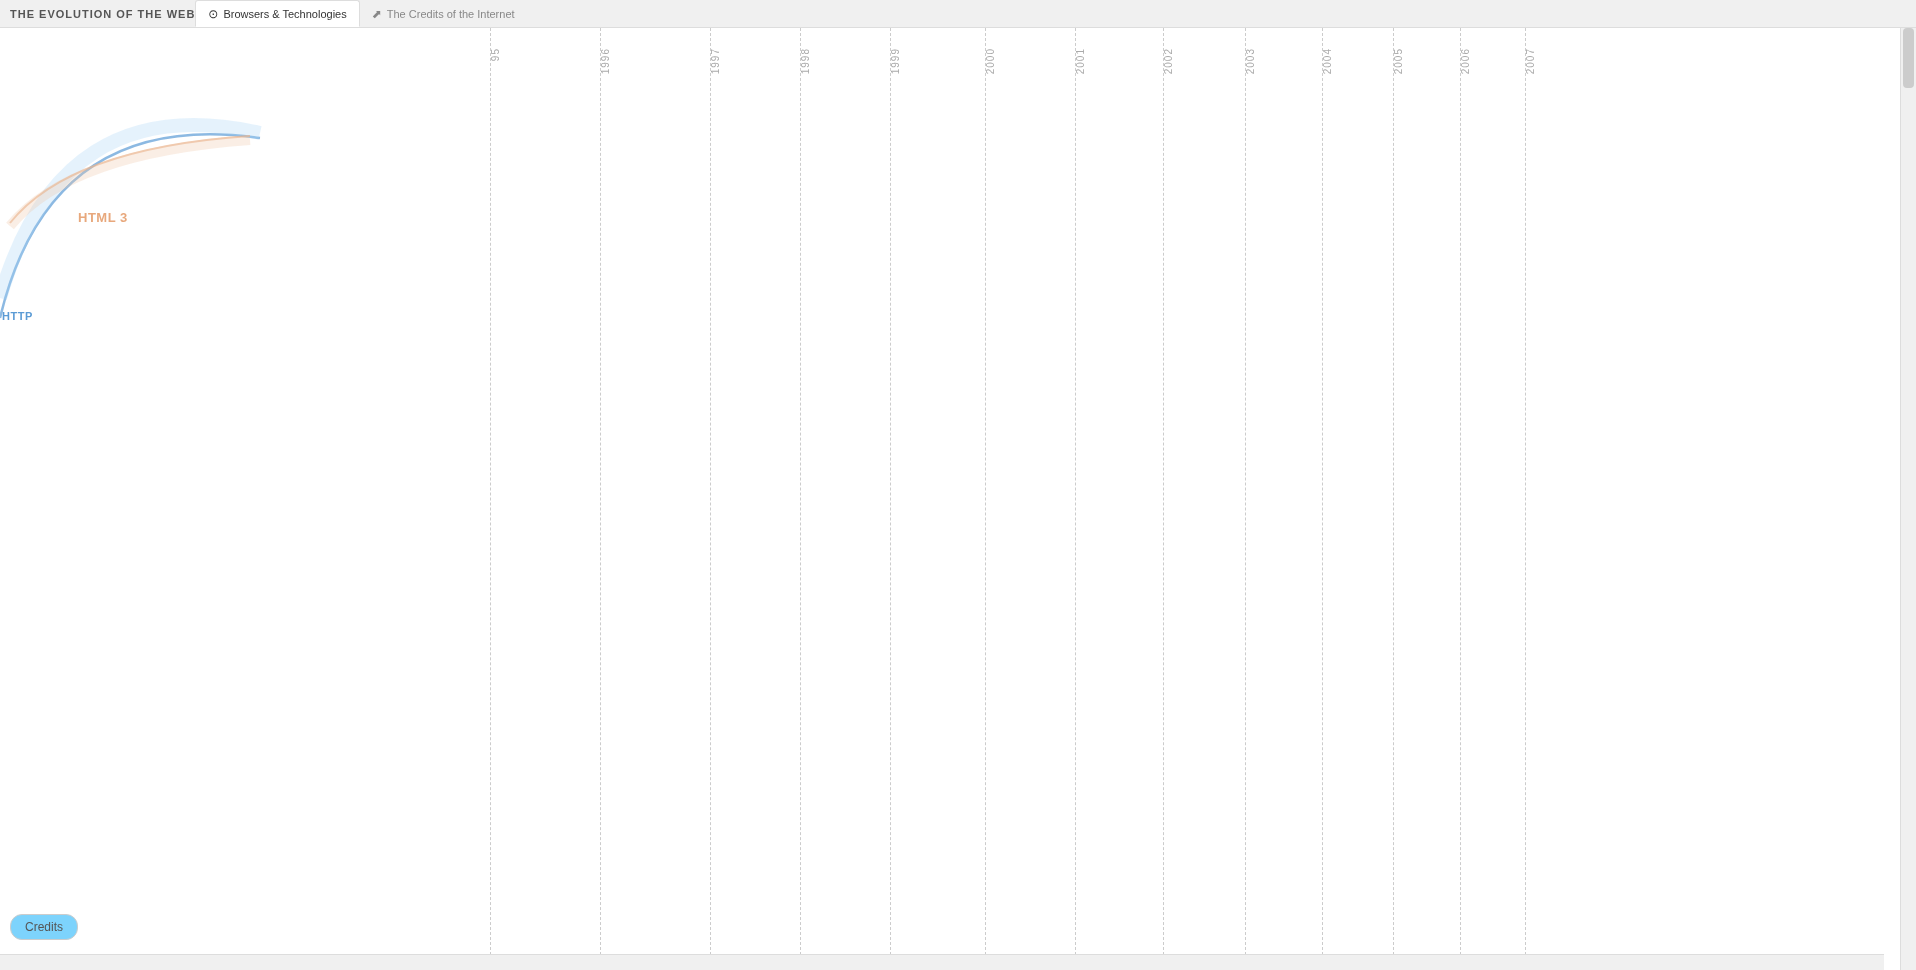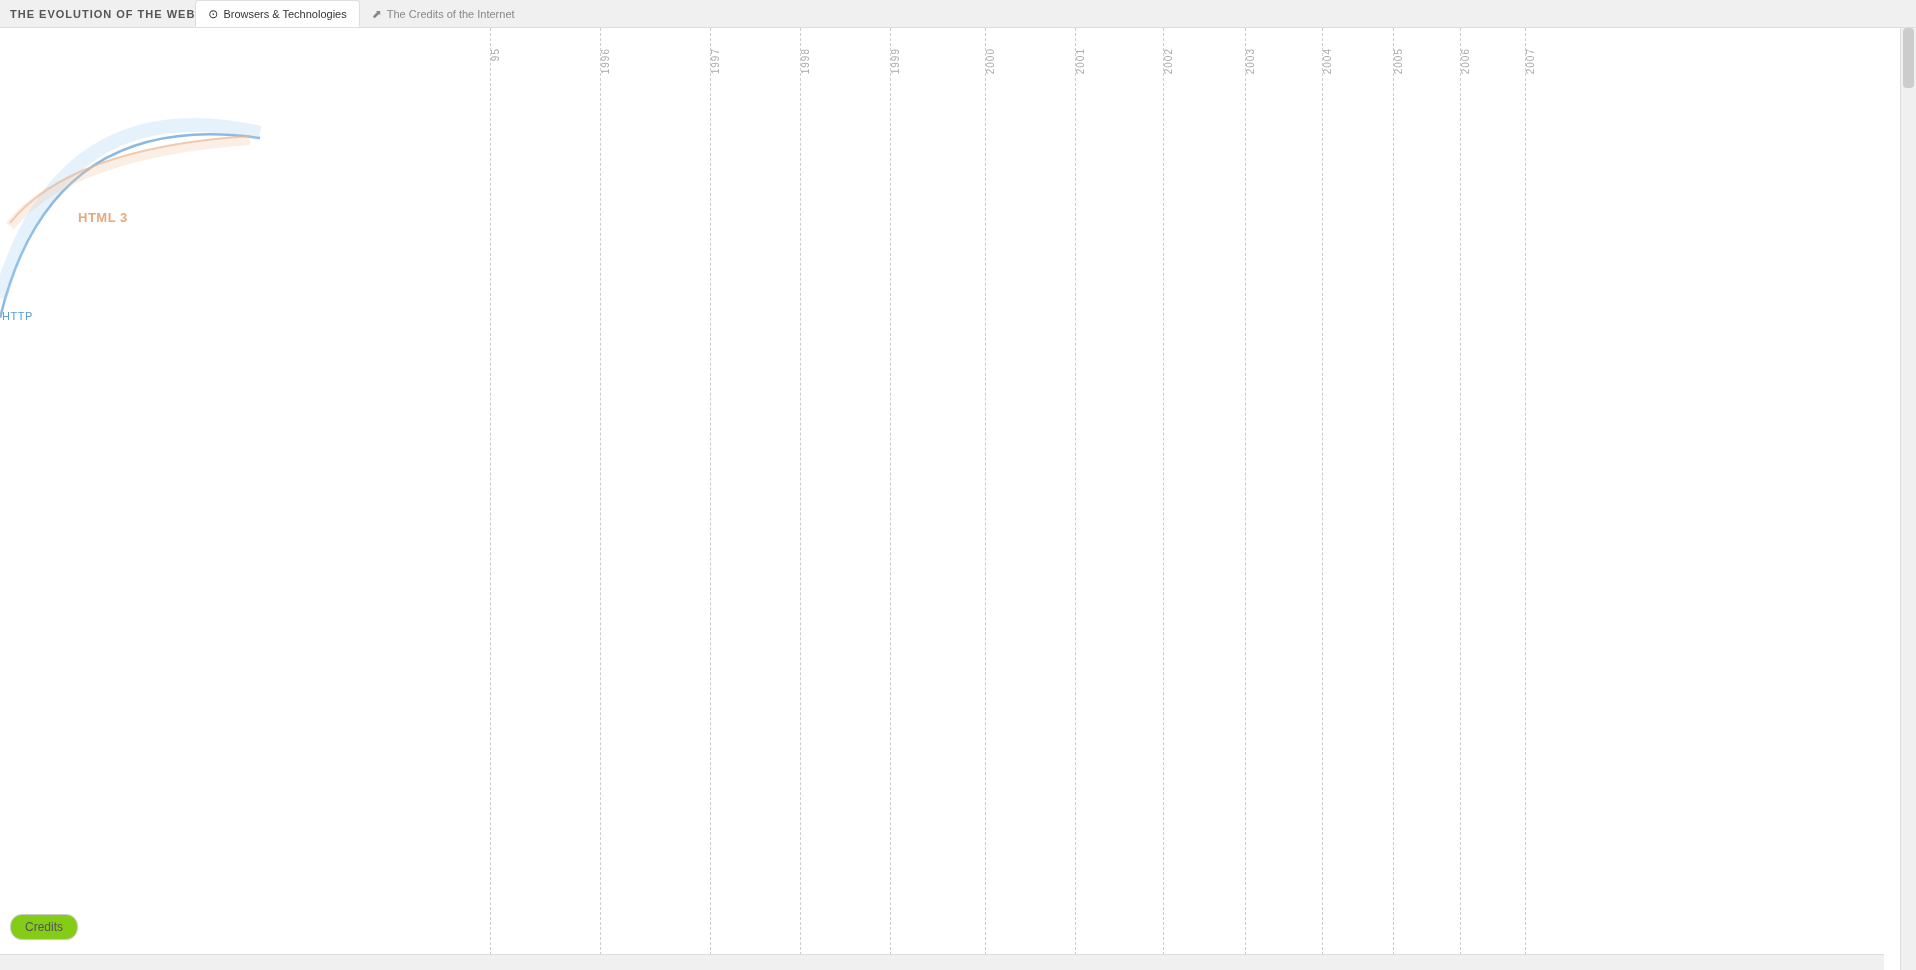--- a/index.html
+++ b/index.html
@@ -107,21 +107,21 @@
       height: 400px;
       pointer-events: none;
     }
 
     
     .label-http {
       position: absolute;
       top: 282px;
       left: 2px;
       font-size: 11px;
-      font-weight: normal;
+      font-weight: bold;
       color: #5b9bd5;
       letter-spacing: 0.5px;
     }
 
     
     .label-html3 {
       position: absolute;
       top: 182px;
       left: 78px;
       font-size: 13px;
@@ -129,21 +129,21 @@
       color: #e8a87c;
       letter-spacing: 0.5px;
     }
 
     
     .credits-btn {
       position: absolute;
       bottom: 30px;
       left: 10px;
       padding: 5px 14px;
-      background: #84cc16;
+      background: #7dd3fc;
       border: 1px solid #ccc;
       border-radius: 12px;
       font-size: 12px;
       color: #555;
       cursor: pointer;
     }
 
     
     .scrollbar {
       position: absolute;

